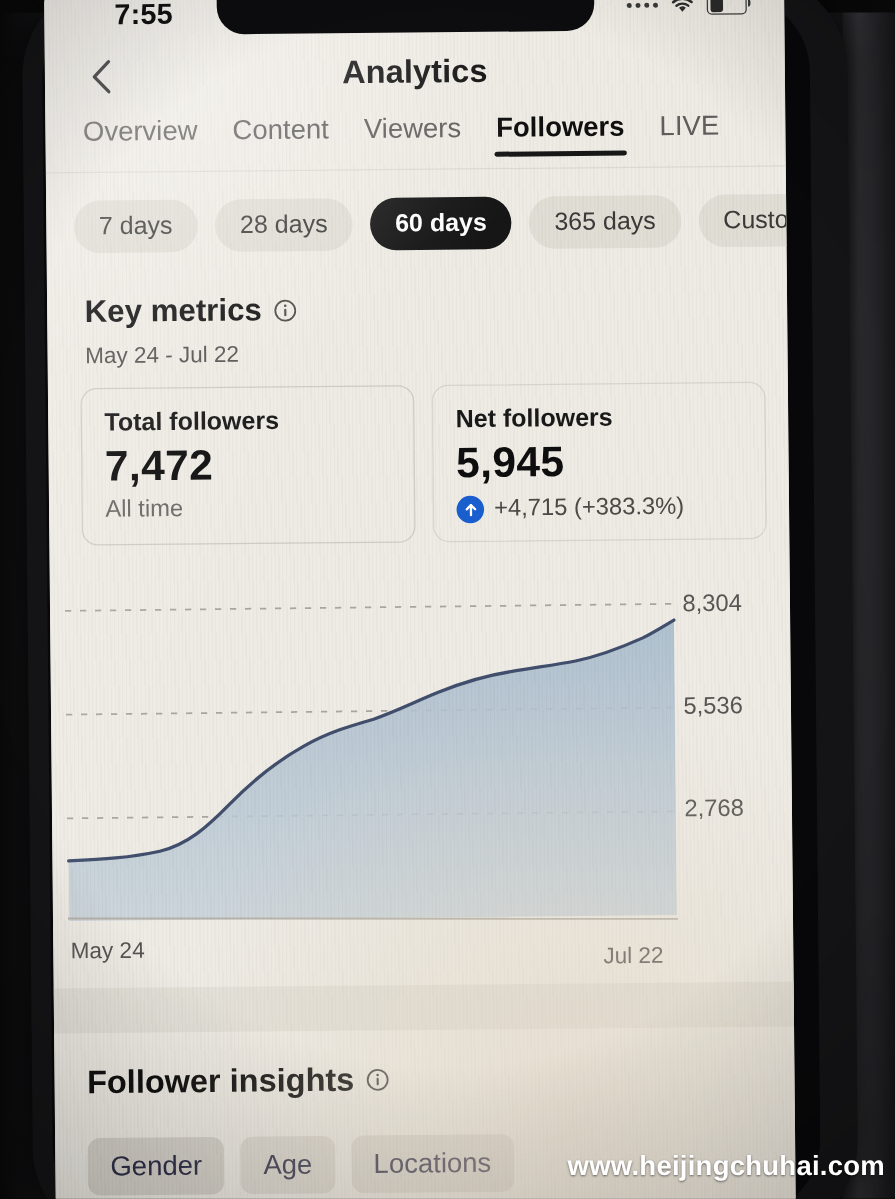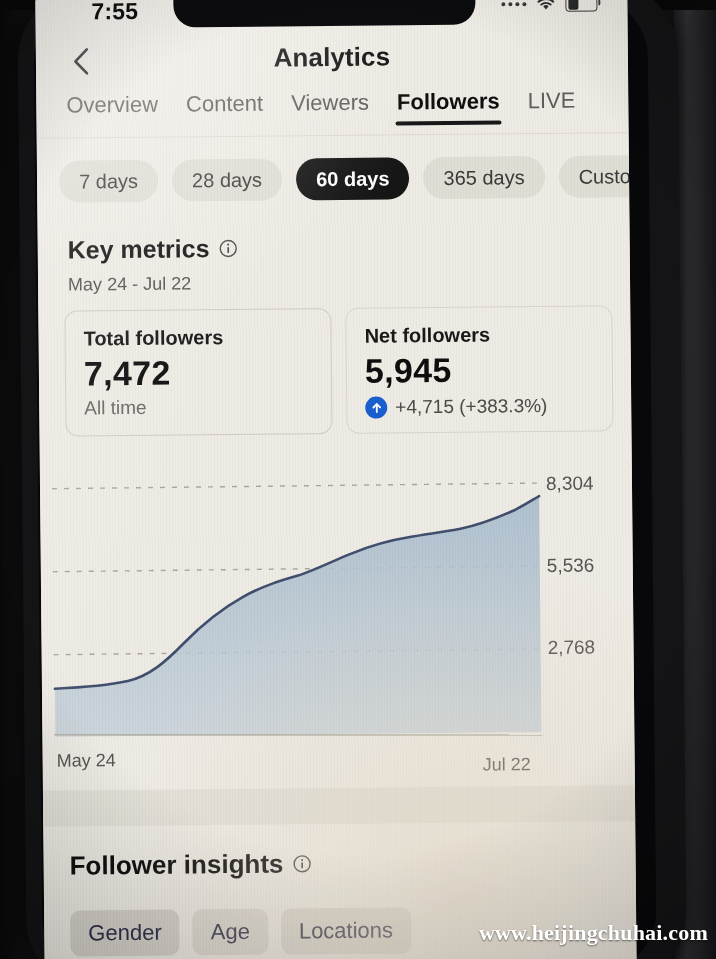--- a/index.html
+++ b/index.html
@@ -384,21 +384,21 @@
   .itab.active {
     background: #d6d2ca;
     color: #2f2f4a;
   }
 
   
   .watermark {
     position: absolute;
     right: 8px;
     top: 920px;
-    font-family: Liberation Serif, serif;
+    font-family: Liberation Sans, sans-serif;
     font-size: 22px;
     font-weight: 700;
     color: #ffffff;
     text-shadow: 0 1px 2px rgba(0,0,0,.55);
     letter-spacing: .2px;
     z-index: 60;
     white-space: nowrap;
   }
 
   

